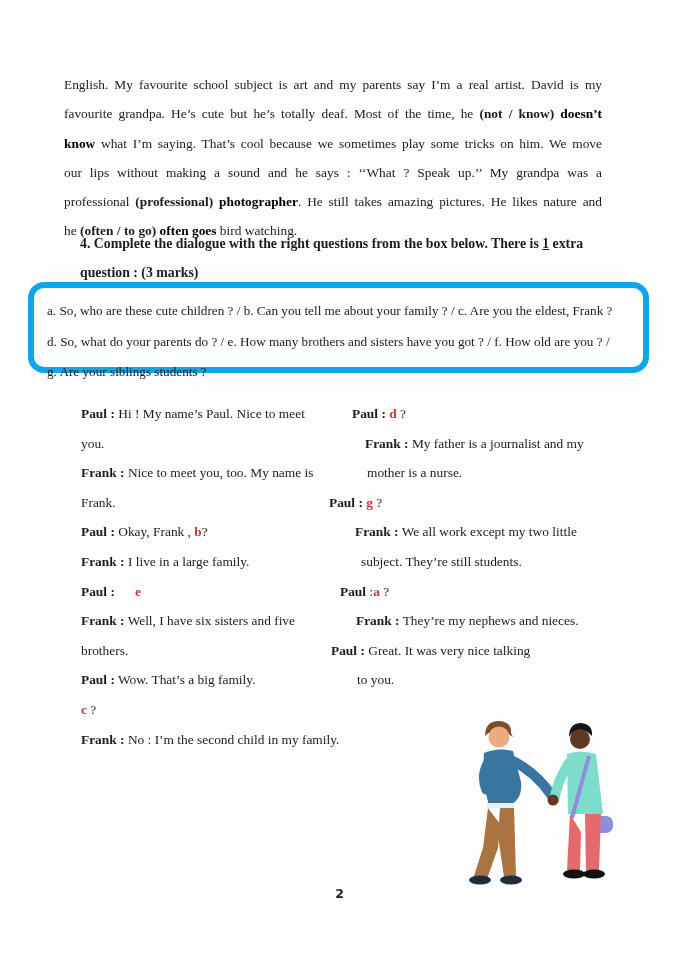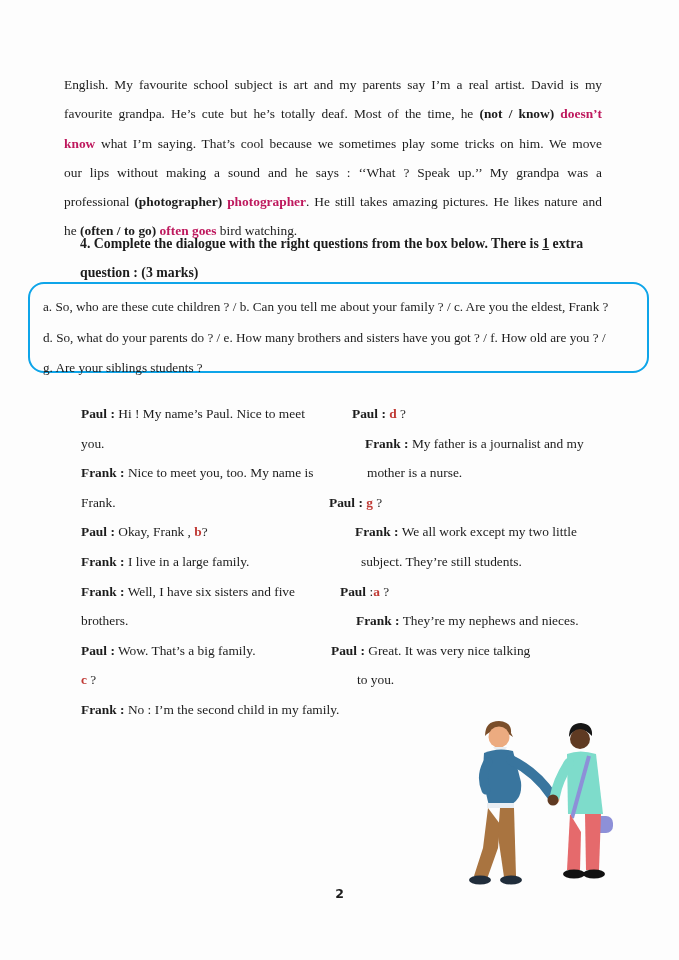--- a/index.html
+++ b/index.html
@@ -7,34 +7,34 @@
     width:679px;height:960px;position:relative;overflow:hidden;
     background:#fdfdfd;
     font-family:"Liberation Serif","DejaVu Serif",serif;
     color:#1c1c1c;
   }
   .abs{position:absolute;}
   
   .s-n{font-weight:400;}
   .s-b{font-weight:700;}
   .s-bu{font-weight:700;text-decoration:underline;}
-  .s-rb{font-weight:700;color:#be185d;}
+  .s-rb{font-weight:700;color:#000000;}
   .s-r{color:#c03a35;font-weight:700;}
   
   #paragraph{left:64px;top:70px;width:538px;font-size:13.4px;}
   #paragraph .line{height:29.3px;overflow:hidden;line-height:29.3px;}
   #paragraph .line.just{text-align:justify;font-family:Liberation Serif, serif;}
   #paragraph .line.just::after{content:"";display:inline-block;width:100%;}
   
   #task-heading{left:80px;top:230px;width:524px;font-size:13.8px;}
   #task-heading .line{height:28.6px;line-height:28.6px;}
   
   #question-box{
     left:28px;top:282px;width:621px;height:91px;box-sizing:border-box;
-    border:2px solid #0ea5e9;border-radius:16px;
+    border:6px solid #0ea5e9;border-radius:16px;
     padding:8px 12px 0 13px;font-size:13.2px;
   }
   #question-box .line{height:30.5px;line-height:30.5px;white-space:nowrap;}
   
   .dcol{top:399px;font-size:13.4px;}
   #dialogue-left{left:81px;width:290px;}
   #dialogue-right{left:325px;width:330px;}
   .dcol .line{height:29.6px;line-height:29.6px;white-space:nowrap;}
   
   #page-footer{left:0;top:886px;width:679px;text-align:center;
@@ -43,21 +43,21 @@
   #illustration{left:428px;top:710px;width:212px;height:180px;}
 </style>
 </head>
 <body>
 
 <div id="paragraph" class="abs">
     <div class="line just"><span class="s-n">English. My favourite school subject is art and my parents say I’m a real artist. David is my</span></div>
     <div class="line just"><span class="s-n">favourite grandpa. He’s cute but he’s totally deaf. Most of the time, he </span><span class="s-b">(not / know) </span><span class="s-rb">doesn’t</span></div>
     <div class="line just"><span class="s-rb">know</span><span class="s-n"> what I’m saying. That’s cool because we sometimes play some tricks on him. We move</span></div>
     <div class="line just"><span class="s-n">our lips without making a sound and he says : ‘‘What ? Speak up.’’ My grandpa was a</span></div>
-    <div class="line just"><span class="s-n">professional </span><span class="s-b">(photographer) </span><span class="s-rb">photographer</span><span class="s-n">. He still takes amazing pictures. He likes nature and</span></div>
+    <div class="line just"><span class="s-n">professional </span><span class="s-b">(professional) </span><span class="s-rb">photographer</span><span class="s-n">. He still takes amazing pictures. He likes nature and</span></div>
     <div class="line"><span class="s-n">he </span><span class="s-b">(often / to go) </span><span class="s-rb">often goes</span><span class="s-n"> bird watching.</span></div>
   </div>
 
 <div id="task-heading" class="abs">
     <div class="line"><span class="s-b">4. Complete the dialogue with the right questions from the box below. There is </span><span class="s-bu">1</span><span class="s-b"> extra</span></div>
     <div class="line"><span class="s-b">question : (3 marks)</span></div>
   </div>
 
 <div id="question-box" class="abs">
     <div class="line"><span class="s-n">a. So, who are these cute children ? / b. Can you tell me about your family ? /  c. Are you the eldest, Frank ?</span></div>
@@ -65,20 +65,21 @@
     <div class="line"><span class="s-n"> g. Are your siblings students ?</span></div>
   </div>
 
 <div id="dialogue-left" class="abs dcol">
     <div class="line"><span class="s-b">Paul :</span><span class="s-n"> Hi ! My name’s Paul. Nice to meet</span></div>
     <div class="line"><span class="s-n">you.</span></div>
     <div class="line"><span class="s-b">Frank :</span><span class="s-n"> Nice to meet you, too. My name is</span></div>
     <div class="line"><span class="s-n">Frank.</span></div>
     <div class="line"><span class="s-b">Paul :</span><span class="s-n"> Okay, Frank , </span><span class="s-r">b</span><span class="s-n">?</span></div>
     <div class="line"><span class="s-b">Frank :</span><span class="s-n"> I live in a large family.</span></div>
+    <div class="line"><span class="s-b">Paul :</span><span class="s-n">&nbsp;&nbsp;&nbsp;&nbsp;&nbsp; </span><span class="s-r">e</span></div>
     <div class="line"><span class="s-b">Frank :</span><span class="s-n"> Well, I have six sisters and five</span></div>
     <div class="line"><span class="s-n">brothers.</span></div>
     <div class="line"><span class="s-b">Paul :</span><span class="s-n"> Wow. That’s a big family.</span></div>
     <div class="line"><span class="s-r">c</span><span class="s-n"> ?</span></div>
     <div class="line"><span class="s-b">Frank :</span><span class="s-n"> No : I’m the second child in my family.</span></div>
   </div>
 <div id="dialogue-right" class="abs dcol">
     <div class="line" style="padding-left: 27px;"><span class="s-b">Paul : </span><span class="s-r">d</span><span class="s-n"> ?</span></div>
     <div class="line" style="padding-left: 40px;"><span class="s-b">Frank :</span><span class="s-n"> My father is a journalist and my</span></div>
     <div class="line" style="padding-left: 42px;"><span class="s-n">mother is a nurse.</span></div>

